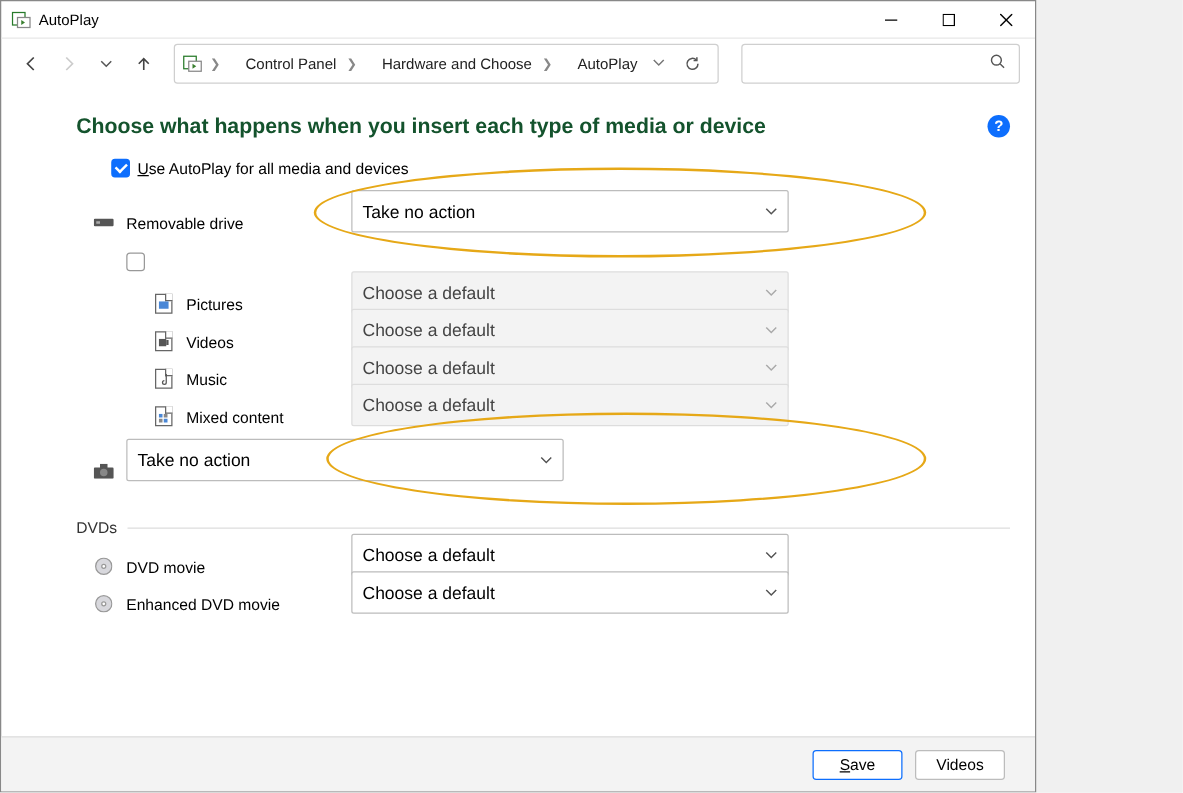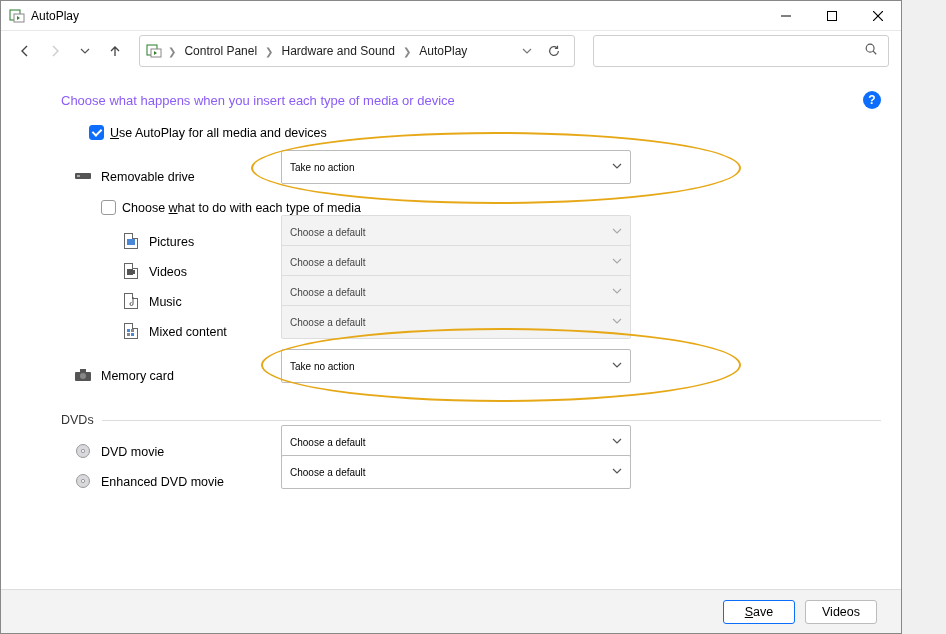--- a/index.html
+++ b/index.html
@@ -1,55 +1,55 @@
 <!DOCTYPE html>
 <html><head>
 <meta charset="utf-8">
 <style>
   * { box-sizing: border-box; font-family: "Segoe UI", Arial, sans-serif; }
   html, body { margin:0; padding:0; width:946px; height:634px; background:#f0f0f0; }
-  .window { width:902px; height:634px; background:#fff; border:1px solid #888; display:flex; flex-direction:column; position:relative; }
+  .window { width:829px; height:634px; background:#fff; border:1px solid #888; display:flex; flex-direction:column; position:relative; }
   .titlebar { height:30px; display:flex; align-items:center; border-bottom:1px solid #e8e8e8; }
   .title-icon { width:16px; height:16px; margin-left:8px; margin-right:6px; }
   .title-text { font-size:12px; flex:1; }
   .win-controls { display:flex; }
   .win-btn { width:46px; height:30px; display:flex; align-items:center; justify-content:center; cursor:pointer; }
   .win-btn svg { display:block; }
   .toolbar { height:40px; display:flex; align-items:center; padding:0 12px; gap:6px; }
   .nav-btn { width:24px; height:24px; display:flex; align-items:center; justify-content:center; color:#555; cursor:pointer; border-radius:2px; }
   .nav-btn.disabled { color:#bbb; cursor:default; }
   .addr-box { flex:0 0 436px; height:32px; margin-left:6px; border:1px solid #cfcfcf; border-radius:3px; display:flex; align-items:center; padding:0 6px; gap:4px; }
   .addr-icon { width:16px; height:16px; }
-  .crumb { font-size:12px; color:#222; padding:2px 2px; cursor:pointer; }
+  .crumb { font-size:12px; color:#222; padding:2px 2px; cursor:pointer;margin-left:12px; }
   .crumb-sep { color:#888; font-size:10px; padding:0 2px; }
   .addr-drop { margin-left:auto; color:#666; }
   .refresh { width:28px; display:flex; align-items:center; justify-content:center; color:#555; margin-left:4px; }
   .search-box { flex:1; margin-left:12px; height:32px; border:1px solid #cfcfcf; border-radius:3px; display:flex; align-items:center; padding:0 10px; }
   .search-box input { border:none; outline:none; flex:1; font-size:12px; }
   .search-icon { color:#555; }
   .content-wrap { position:relative; flex:1; overflow:hidden; }
   .content { position:absolute; inset:0; overflow-y:auto; padding:20px 20px 10px 60px; }
   .content::-webkit-scrollbar { width:14px; }
   .content::-webkit-scrollbar-track { background:#f0f0f0; }
   .content::-webkit-scrollbar-thumb { background:#c0c0c0; border-radius:0; }
   .heading-row { display:flex; align-items:center; }
-  .heading { color:#8b5cf6; font-size:13px; flex:1; }
+  .heading { color:#14532d; font-size:17px; flex:1;font-weight:bold; }
   .help-badge { width:18px; height:18px; border-radius:50%; background:#0d6efd; color:#fff; font-size:12px; font-weight:bold; display:flex; align-items:center; justify-content:center; cursor:pointer; }
   .checkrow { display:flex; align-items:center; margin-top:16px; font-size:12.5px; gap:6px;padding-left:28px; }
   .checkbox { width:15px; height:15px; border:1px solid #999; border-radius:3px; display:flex; align-items:center; justify-content:center; cursor:pointer; }
   .checkbox.checked { background:#0d6efd; border-color:#0d6efd; }
   .checkbox.checked::after { content:""; width:4px; height:7px; border:solid #fff; border-width:0 2px 2px 0; transform:rotate(45deg); margin-bottom:2px; }
   .section-hdr { display:flex; align-items:center; margin-top:30px; font-size:12.5px; color:#333; }
   .section-hdr .rule { flex:1; height:1px; background:#ddd; margin-left:8px; }
   .row { display:flex; align-items:flex-end; height:30px; font-size:12.5px; position:relative; }
   .row .icon { width:16px; height:16px; margin-left:14px; margin-right:10px; display:flex; align-items:center; justify-content:center; }
   .row .lbl { width:180px; }
   .media-row .icon { margin-left:62px; }
   .media-row .lbl { width:132px; }
-  .combo { width:350px; height:24px; border:1px solid #bcbcbc; border-radius:2px; display:flex; align-items:center; padding:16px 8px; font-size:10px; background:#fff; cursor:pointer; position:relative; }
+  .combo { width:350px; height:24px; border:1px solid #bcbcbc; border-radius:2px; display:flex; align-items:center; padding:16px 8px; font-size:14px; background:#fff; cursor:pointer; position:relative; }
   .combo.disabled { background:#f3f3f3; color:#444; border-color:#ddd; }
   .combo .chev { margin-left:auto; color:#555; }
   .combo.disabled .chev { color:#aaa; }
   .highlight-ellipse { position:absolute; border:2px solid #e6a817; border-radius:50%; pointer-events:none; z-index:5; }
   .footer { height:44px; border-top:1px solid #ddd; background:#f3f3f3; display:flex; align-items:center; justify-content:flex-end; padding:0 24px; gap:10px; }
   .btn { min-width:72px; height:24px; font-size:12.5px; border:1px solid #bcbcbc; background:#fff; border-radius:3px; display:flex; align-items:center; justify-content:center; cursor:pointer; padding:0 12px; }
   .btn.primary { border-color:#0d6efd; }
   .ul { text-decoration:underline; }
   .file-icon { width:14px; height:16px; border:1px solid #666; background:#fff; position:relative; display:block; }
   .file-icon::before { content:""; position:absolute; top:-1px; right:-1px; width:5px; height:5px; background:#fff; border-left:1px solid #666; border-bottom:1px solid #666; }
@@ -112,21 +112,21 @@
 
     <div class="addr-box">
       <span class="addr-icon"><svg width="16" height="16" viewBox="0 0 16 16">
             <rect x="1" y="2" width="10" height="10" fill="#fff" stroke="#277a2a" stroke-width="1"></rect>
             <rect x="5" y="6" width="10" height="8" fill="#fff" stroke="#888"></rect>
             <polygon points="8,8 8,12 11,10" fill="#3a7f2f"></polygon>
           </svg></span>
       <span class="crumb-sep">❯</span>
       <span class="crumb">Control Panel</span>
       <span class="crumb-sep">❯</span>
-      <span class="crumb">Hardware and Sound</span>
+      <span class="crumb">Hardware and Choose</span>
       <span class="crumb-sep">❯</span>
       <span class="crumb">AutoPlay</span>
       <span class="addr-drop"><svg width="10" height="10" viewBox="0 0 10 10">
             <path d="M1 3 L5 7 L9 3" fill="none" stroke="#777" stroke-width="1.2"></path>
           </svg></span>
       <span class="refresh">
           <svg width="14" height="14" viewBox="0 0 16 16">
             <path d="M13 8 A5 5 0 1 1 11.5 4.5" fill="none" stroke="#555" stroke-width="1.4"></path>
             <path d="M12 2 L12 5 L9 5" fill="none" stroke="#555" stroke-width="1.4"></path>
           </svg>
@@ -170,21 +170,20 @@
             <span>Take no action</span>
             <span class="chev"><svg width="10" height="10" viewBox="0 0 10 10">
                   <path d="M1 3 L5 7 L9 3" fill="none" stroke="#555" stroke-width="1.2"></path>
                 </svg></span>
           </div>
         </div>
       </div>
 
       <div class="checkrow" style="margin-top:16px; margin-left:12px;">
         <span class="checkbox"></span>
-        <span><span>Choose </span><span class="ul">w</span><span>hat to do with each type of media</span></span>
       </div>
 
       <div style="margin-top:4px;">
         <div class="row media-row">
           <span class="icon">
               <span class="file-icon">
                 <svg width="8" height="8" viewBox="0 0 8 8" style="position:absolute;left:2px;top:5px">
                   <rect width="8" height="6" fill="#4a87d6"></rect>
                 </svg>
               </span>
@@ -255,21 +254,20 @@
       <div style="position:relative; margin-top:14px;">
         <div class="highlight-ellipse" style="left:200px; top:-25px; width:480px; height:74px;"></div>
         <div class="row">
           <span class="icon">
               <svg width="16" height="12" viewBox="0 0 16 12">
                 <rect x="0" y="3" width="16" height="9" rx="1" fill="#555"></rect>
                 <rect x="5" y="0" width="6" height="4" fill="#555"></rect>
                 <circle cx="8" cy="7" r="3" fill="#888"></circle>
               </svg>
             </span>
-          <span class="lbl">Memory card</span>
           <div class="combo">
             <span>Take no action</span>
             <span class="chev"><svg width="10" height="10" viewBox="0 0 10 10">
                   <path d="M1 3 L5 7 L9 3" fill="none" stroke="#555" stroke-width="1.2"></path>
                 </svg></span>
           </div>
         </div>
       </div>
 
       <div class="section-hdr">

